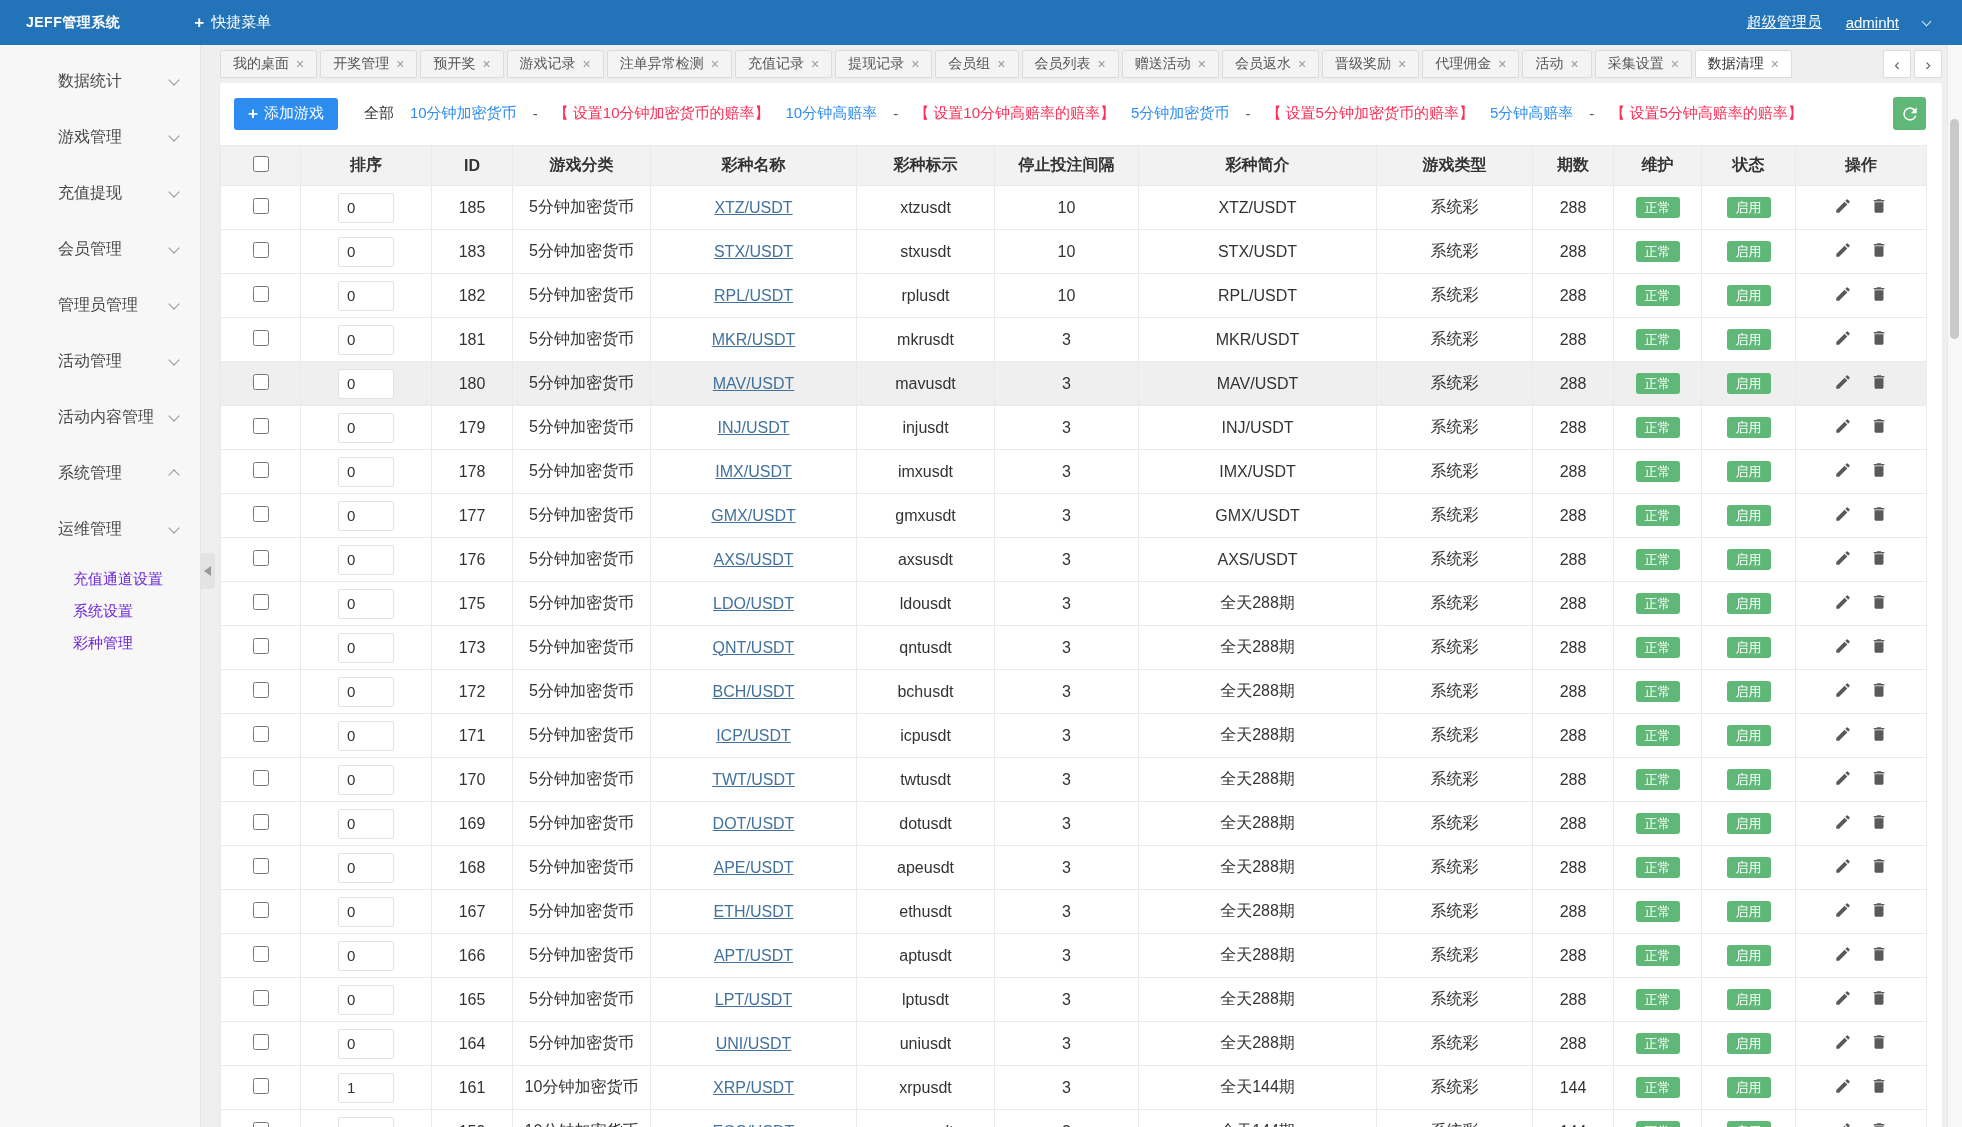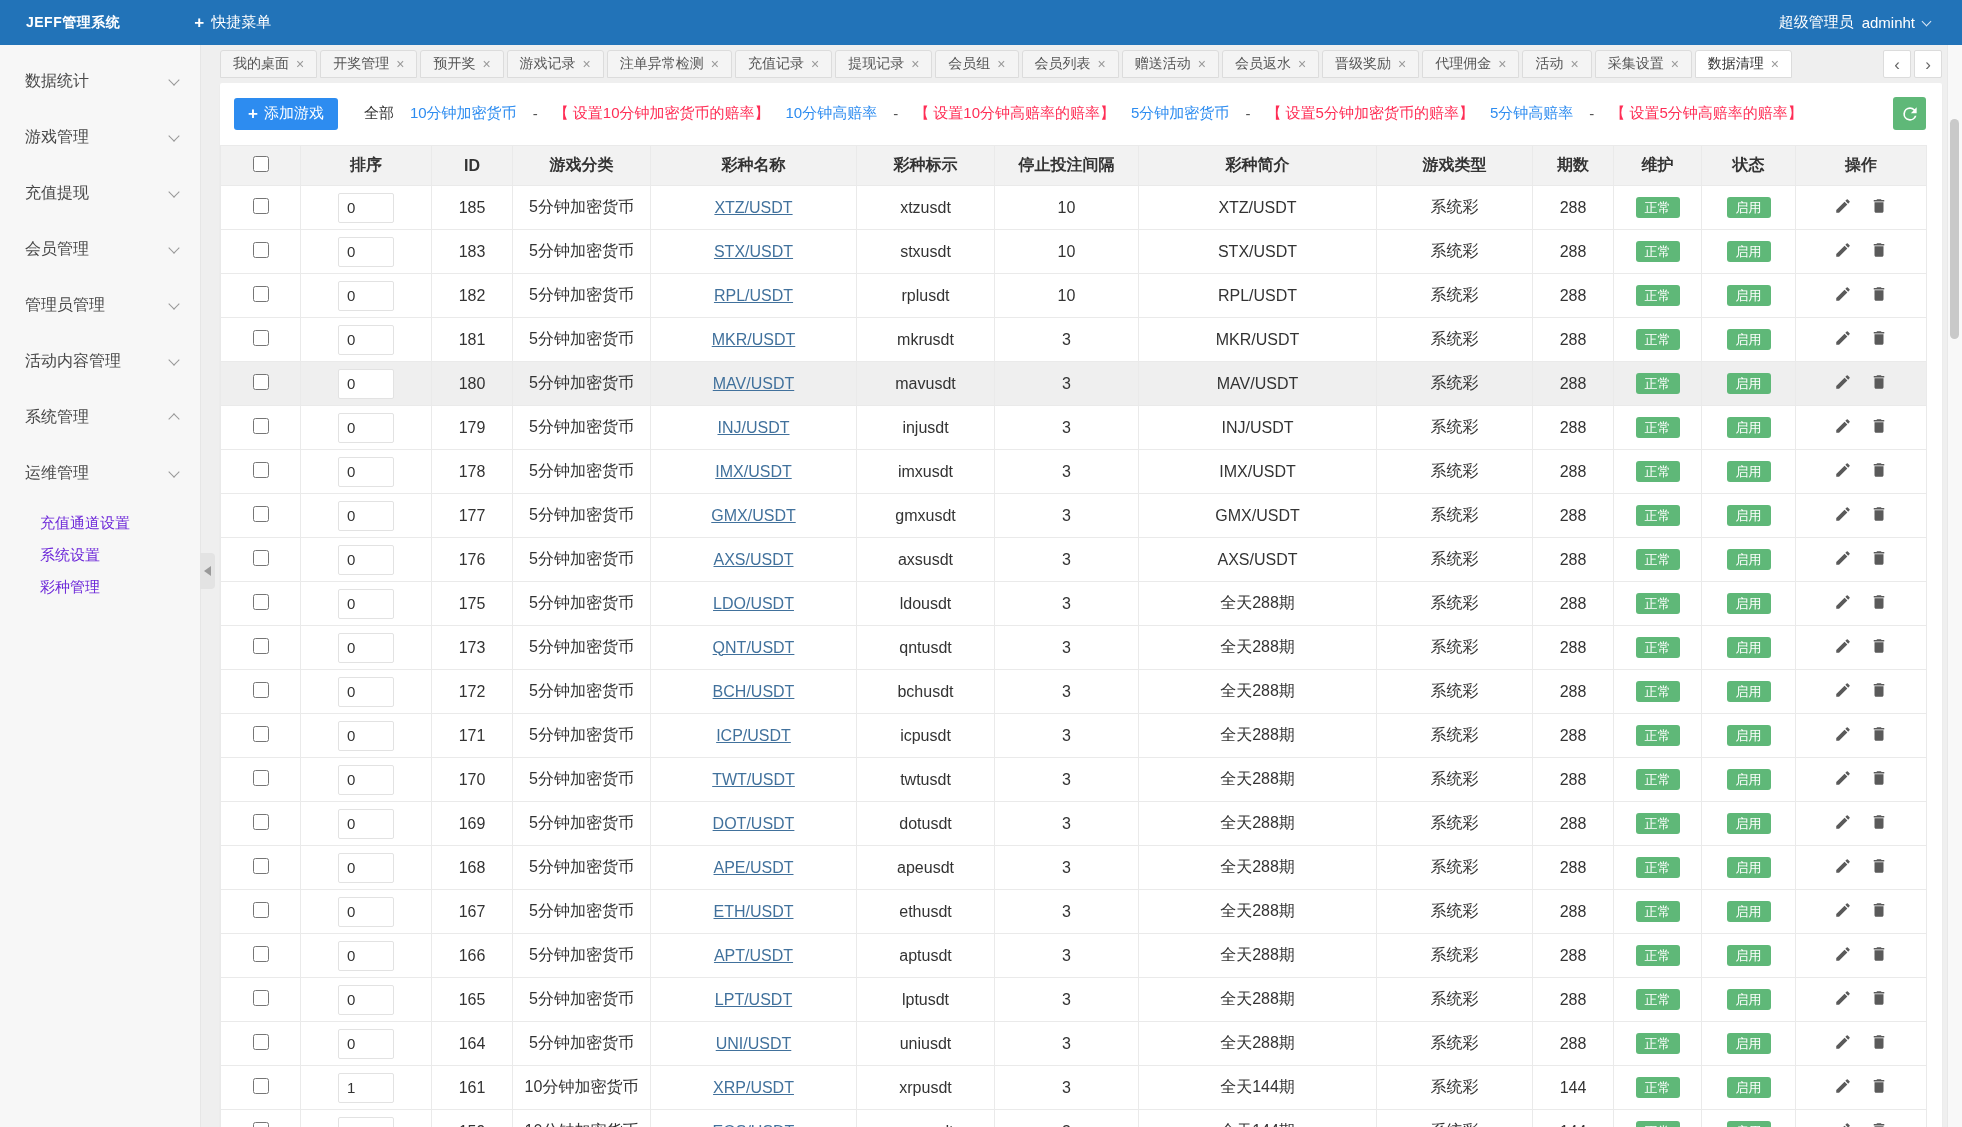--- a/index.html
+++ b/index.html
@@ -5,29 +5,29 @@
 <style>
   * { margin:0; padding:0; box-sizing:border-box; }
   html,body { width:1962px; height:1127px; overflow:hidden; }
   body { font-family:"Liberation Sans","DejaVu Sans",sans-serif; background:#efefef; position:relative; }
 
   
   .topbar { position:absolute; top:0; left:0; width:100%; height:45px; background:#2273b8; display:flex; align-items:center; color:#fff; z-index:20; }
   .brand { font-size:14px; font-weight:bold; margin-left:26px; letter-spacing:.5px; cursor:pointer; }
   .quick { display:flex; align-items:center; gap:7px; margin-left:62px; font-size:15px; cursor:pointer; height:100%; padding:0 12px; }
   .plus-g { font-size:17px; font-weight:bold; line-height:1; }
-  .user { margin-left:auto; margin-right:24px; display:flex; align-items:center; gap:8px; font-size:15px; cursor:pointer; height:100%; padding:0 8px; }
+  .user { margin-left:auto; margin-right:24px; display:flex; align-items:center; gap:24px; font-size:15px; cursor:pointer; height:100%; padding:0 8px;text-decoration:underline; }
 
   
   .chev { display:inline-block; width:8px; height:8px; border-right:1.6px solid #989898; border-bottom:1.6px solid #989898; transform:rotate(45deg); margin-top:-3px; }
   .chev.up { transform:rotate(-135deg); margin-top:4px; }
   .chev.white { border-color:#ddeaf6; width:7px; height:7px; margin-top:-2px; }
 
   
-  .sidebar { position:absolute; top:45px; left:0; bottom:0; width:201px; background:#f7f7f7; border-right:1px solid #e6e6e6; padding-top:8px; z-index:5; }
+  .sidebar { position:absolute; top:45px; left:0; bottom:0; width:201px; background:#f7f7f7; border-right:1px solid #e6e6e6; padding-top:8px; z-index:5;padding-left:33px; }
   .menu-item { height:56px; display:flex; align-items:center; padding:0 22px 0 25px; font-size:16px; color:#484848; cursor:pointer; }
   .menu-item .mlabel { flex:1; }
   .submenu-item { height:32px; display:flex; align-items:flex-end; padding-left:40px; font-size:15px; color:#6d28d9; cursor:pointer; }
   .collapse-handle { position:absolute; left:200px; top:508px; width:15px; height:36px; background:#e3e3e3; border-radius:0 4px 4px 0; display:flex; align-items:center; justify-content:center; cursor:pointer; }
   .tri-left { width:0; height:0; border-top:5px solid transparent; border-bottom:5px solid transparent; border-right:7px solid #9a9a9a; }
 
   
   .main { position:absolute; left:220px; top:50px; width:1722px; }
   .tabbar { display:flex; align-items:flex-end; height:28px;border-radius:14px; }
   .tab { display:flex; align-items:center; height:28px; padding:0 12px; background:#f4f4f4; border:1px solid #dcdcdc; border-radius:3px 3px 0 0; margin-right:3px; font-size:14px; color:#555; cursor:pointer; white-space:nowrap; }
@@ -99,20 +99,24 @@
   <div class="menu-item">
     <span class="mlabel">会员管理</span>
     <i class="chev"></i>
   </div>
 
   <div class="menu-item">
     <span class="mlabel">管理员管理</span>
     <i class="chev"></i>
   </div>
 
+  <div class="menu-item">
+    <span class="mlabel">活动管理</span>
+    <i class="chev"></i>
+  </div>
 
   <div class="menu-item">
     <span class="mlabel">活动内容管理</span>
     <i class="chev"></i>
   </div>
 
   <div class="menu-item">
     <span class="mlabel">系统管理</span>
     <i class="chev up"></i>
   </div>

